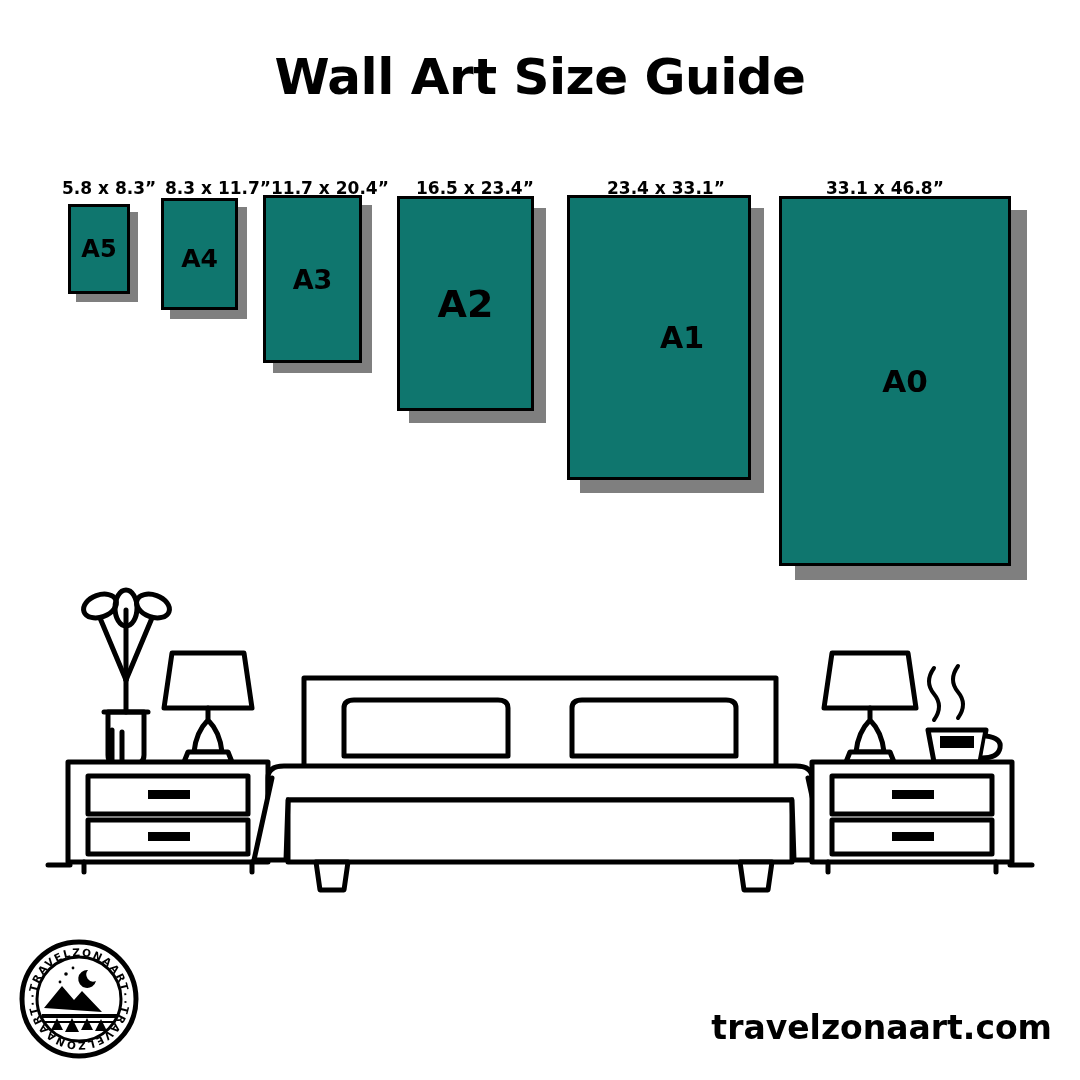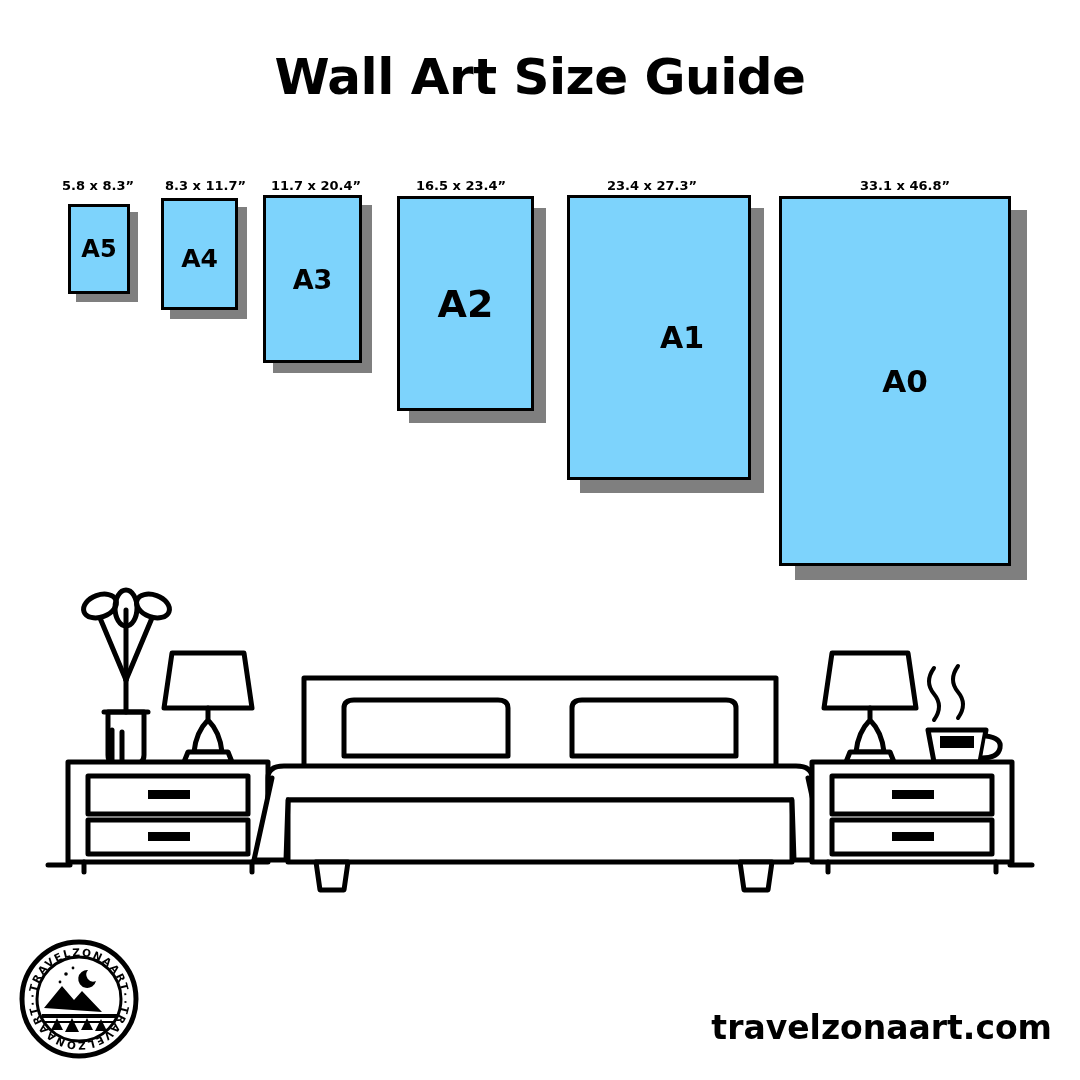--- a/index.html
+++ b/index.html
@@ -39,36 +39,36 @@
   }
   .frame-group {
     position: absolute;
   }
   .frame-shadow {
     position: absolute;
     background: #7f7f7f;
   }
   .frame-box {
     position: absolute;
-    background: #7dd3fc;
+    background: #0f766e;
     border: 3px solid #000000;
     box-sizing: border-box;
     display: flex;
     align-items: center;
     justify-content: center;
   }
   .frame-label {
     font-weight: bold;
     font-size: 26px;
     font-family: "DejaVu Sans", sans-serif;
   }
   .dim-label {
     position: absolute;
     font-weight: bold;
-    font-size: 13px;
+    font-size: 17px;
     white-space: nowrap;
     font-family: "DejaVu Sans", sans-serif;
   }
 
   
   #furniture {
     position: absolute;
     left: 0;
     top: 560px;
     width: 1080px;
@@ -125,29 +125,29 @@
 
   <div class="frame-group">
     <div class="dim-label" style="left:416px; top:178px;">16.5 x 23.4”</div>
     <div class="frame-shadow" style="left:409px; top:208px; width:137px; height:215px;"></div>
     <div class="frame-box" style="left:397px; top:196px; width:137px; height:215px;">
       <span class="frame-label" style="font-size:38px;">A2</span>
     </div>
   </div>
 
   <div class="frame-group">
-    <div class="dim-label" style="left:607px; top:178px;">23.4 x 27.3”</div>
+    <div class="dim-label" style="left:607px; top:178px;">23.4 x 33.1”</div>
     <div class="frame-shadow" style="left:580px; top:208px; width:184px; height:285px;"></div>
     <div class="frame-box" style="left:567px; top:195px; width:184px; height:285px;padding-left:46px;">
       <span class="frame-label" style="font-size:30px;">A1</span>
     </div>
   </div>
 
   <div class="frame-group">
-    <div class="dim-label" style="left:860px; top:178px;">33.1 x 46.8”</div>
+    <div class="dim-label" style="left:826px; top:178px;">33.1 x 46.8”</div>
     <div class="frame-shadow" style="left:795px; top:210px; width:232px; height:370px;"></div>
     <div class="frame-box" style="left:779px; top:196px; width:232px; height:370px;padding-left:20px;">
       <span class="frame-label" style="font-size:31px;">A0</span>
     </div>
   </div>
 
 </div>
 
 <div id="furniture">
   <svg width="1080" height="360" viewBox="0 0 1080 360" fill="none" stroke="#000000" stroke-width="5" stroke-linejoin="round" stroke-linecap="round">

